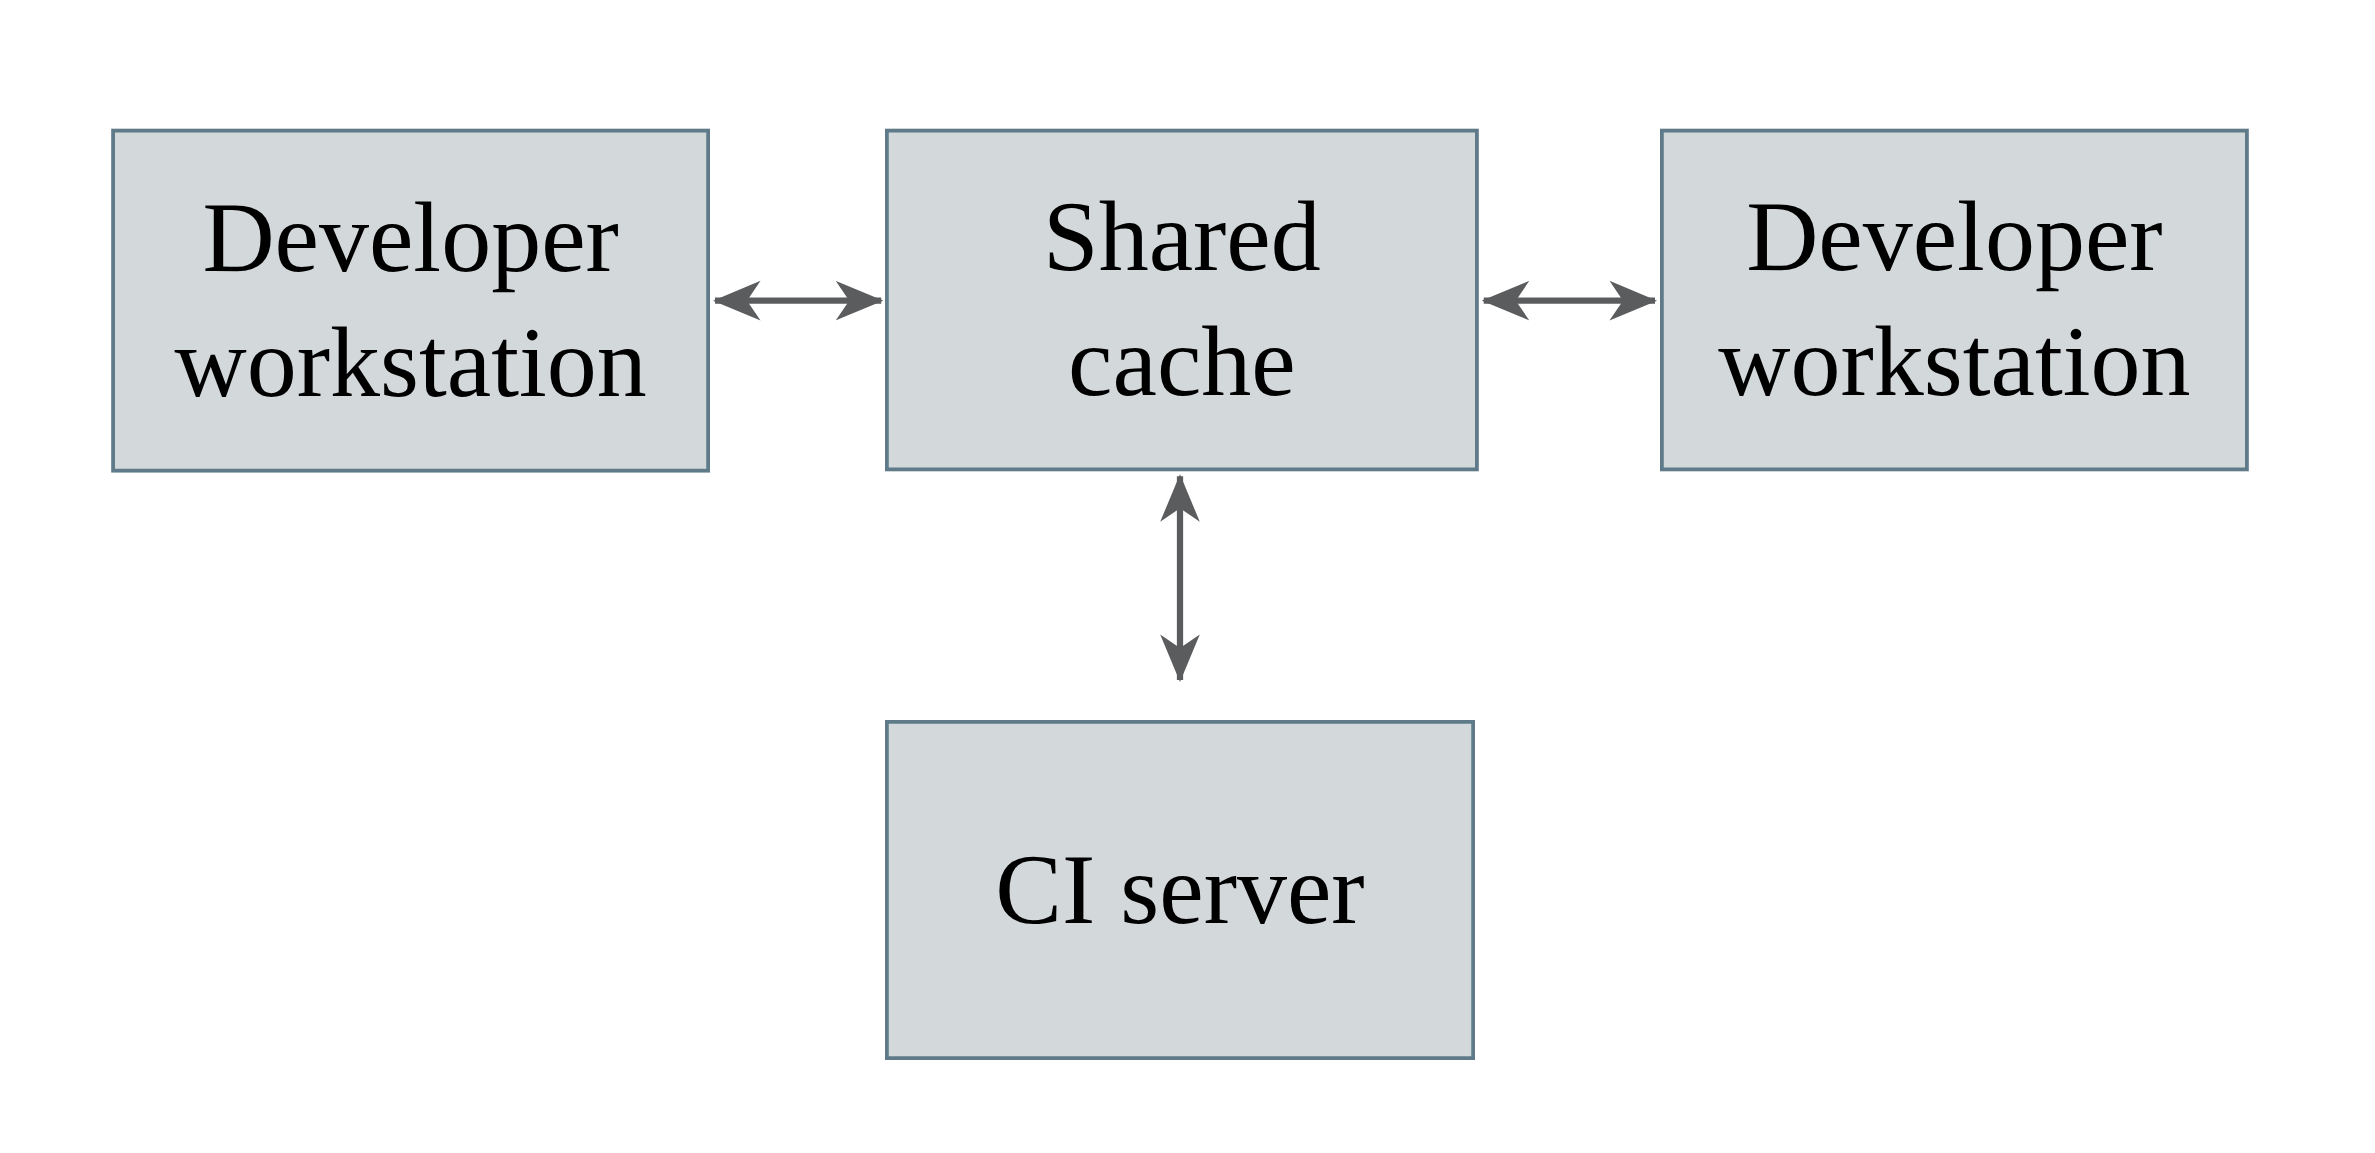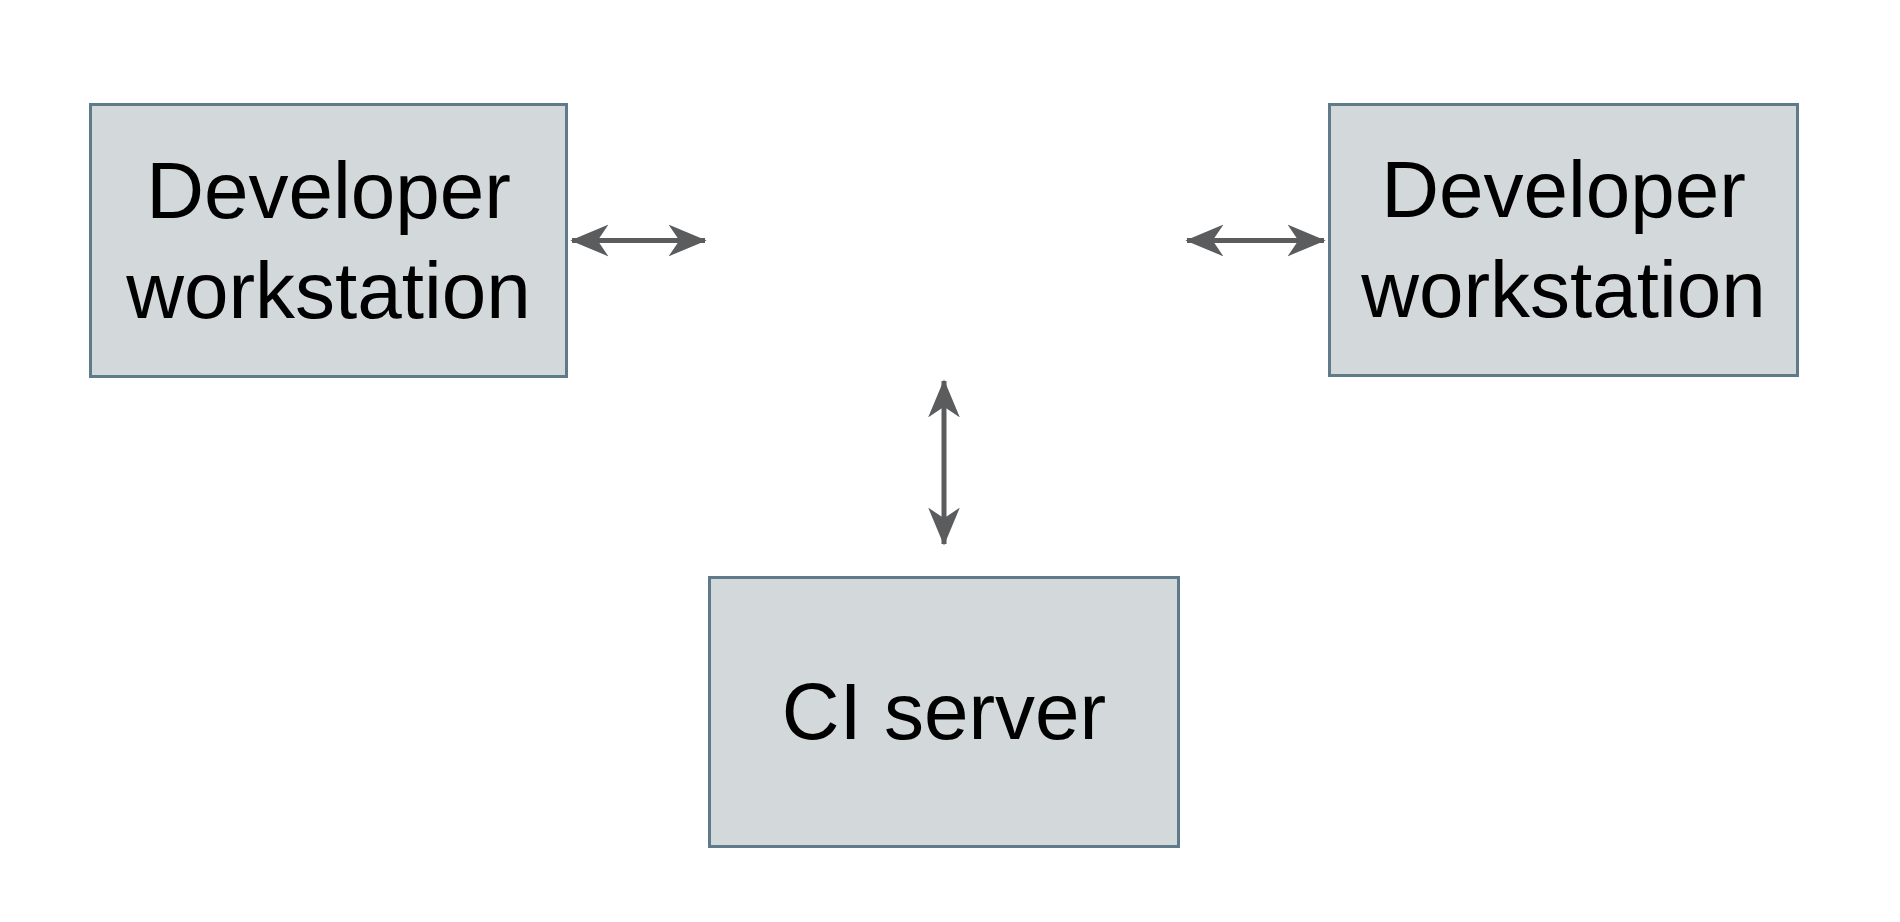--- a/index.html
+++ b/index.html
@@ -11,21 +11,21 @@
   }
   html,body{margin:0;padding:0;}
   body{
     width:1900px;height:922px;
     background:var(--background);
     font-family:"Liberation Sans","DejaVu Sans",sans-serif;
     overflow:hidden;
   }
   .canvas{
     position:relative;
-    width:1900px;height:922px;
+    width:1900px;height:922px;font-family:Liberation Serif, serif;
   }
   .edges{
     position:absolute;left:0;top:0;
     width:1900px;height:922px;
     pointer-events:none;
   }
   .edges line{
     stroke:var(--arrow);
     stroke-width:5;
   }
@@ -68,20 +68,24 @@
     <line x1="572" y1="240.5" x2="705" y2="240.5" marker-start="url(#barb)" marker-end="url(#barb)"></line>
     <line x1="1187" y1="240.5" x2="1324" y2="240.5" marker-start="url(#barb)" marker-end="url(#barb)"></line>
     <line x1="944" y1="381" x2="944" y2="544" marker-start="url(#barb)" marker-end="url(#barb)"></line>
   </svg>
 
   <div class="node" id="node-dev-left">
     <span class="label">Developer
 workstation</span>
   </div>
 
+  <div class="node" id="node-cache">
+    <span class="label">Shared
+cache</span>
+  </div>
 
   <div class="node" id="node-dev-right">
     <span class="label">Developer
 workstation</span>
   </div>
 
   <div class="node" id="node-ci">
     <span class="label">CI server</span>
   </div>
 

